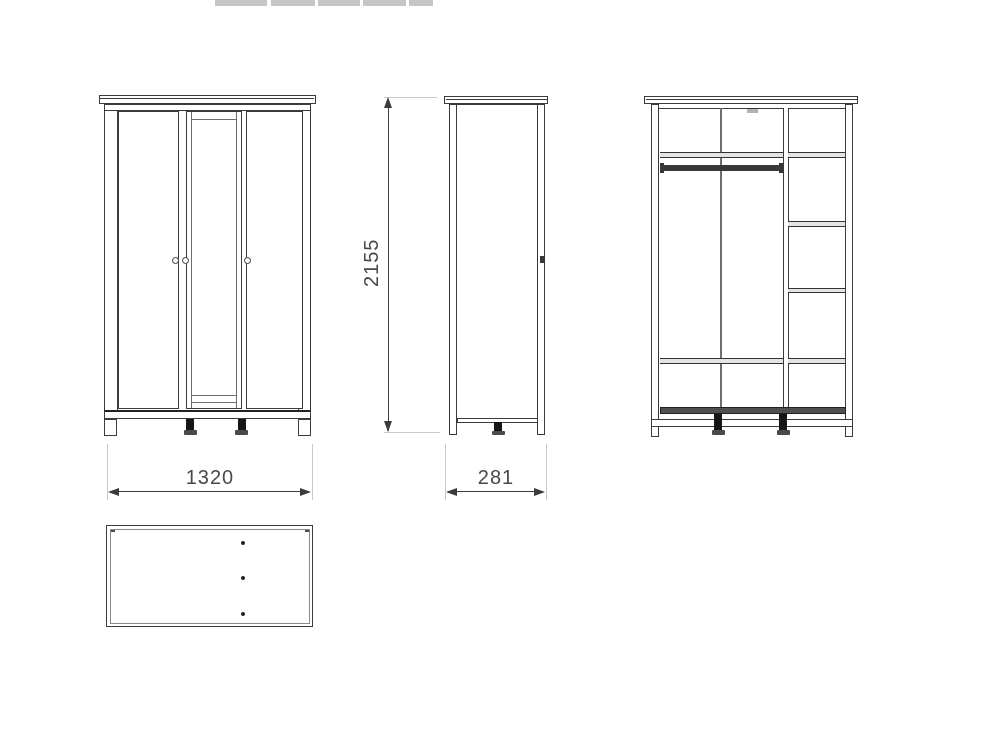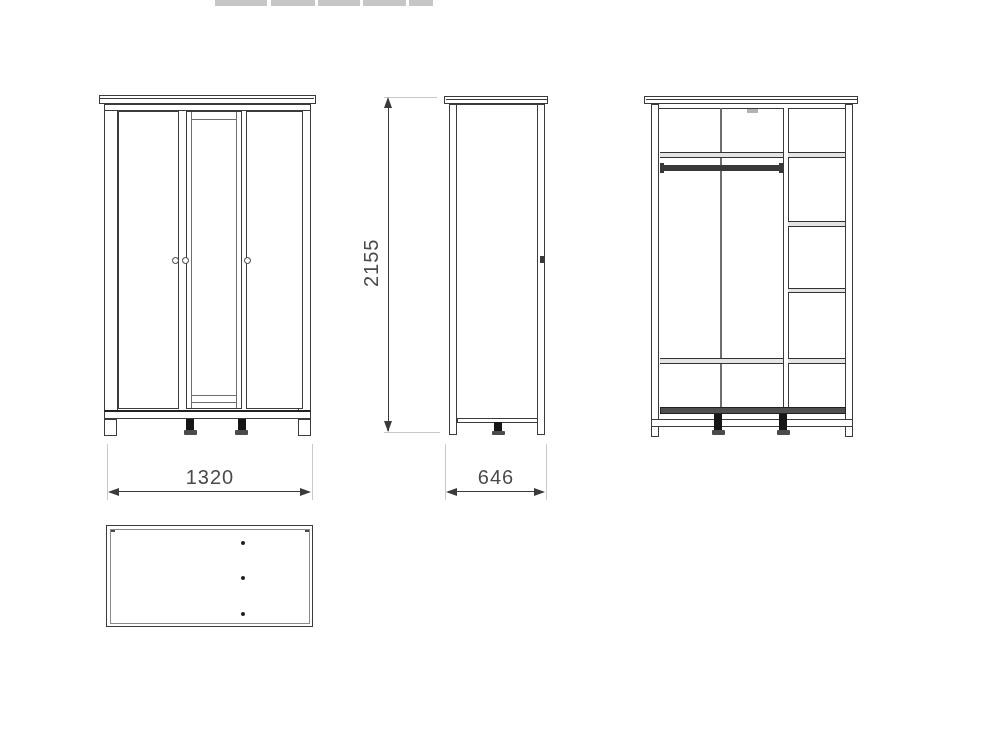--- a/index.html
+++ b/index.html
@@ -100,21 +100,21 @@
     <div class="arr a-d" style="left:384px;top:421px;"></div>
     <div class="dim" style="left:349px;top:251px;width:44px;height:28px;line-height:28px;transform:rotate(-90deg);">2155</div>
   </div>
 
   <div class="grp">
     <div class="ext" style="left:445px;top:444px;width:1px;height:56px;"></div>
     <div class="ext" style="left:545.5px;top:444px;width:1px;height:56px;"></div>
     <div class="ln" style="left:448px;top:491px;width:95px;height:1.2px;"></div>
     <div class="arr a-l" style="left:446px;top:487.5px;"></div>
     <div class="arr a-r" style="left:534px;top:487.5px;"></div>
-    <div class="dim" style="left:461px;top:466px;width:70px;">646</div>
+    <div class="dim" style="left:461px;top:466px;width:70px;">281</div>
   </div>
 
   <div class="grp">
     <div class="fr" style="left:644px;top:96px;width:214px;height:8px;"></div>
     <div class="ln" style="left:645.5px;top:98.5px;width:211px;height:1px;"></div>
     <div class="fr" style="left:651px;top:104px;width:8px;height:333px;"></div>
     <div class="fr" style="left:845px;top:104px;width:8px;height:333px;"></div>
     <div class="ln" style="left:659px;top:107.5px;width:186px;height:1.2px;"></div>
 
     <div class="seam" style="left:720px;top:108px;width:1.5px;height:300px;"></div>

